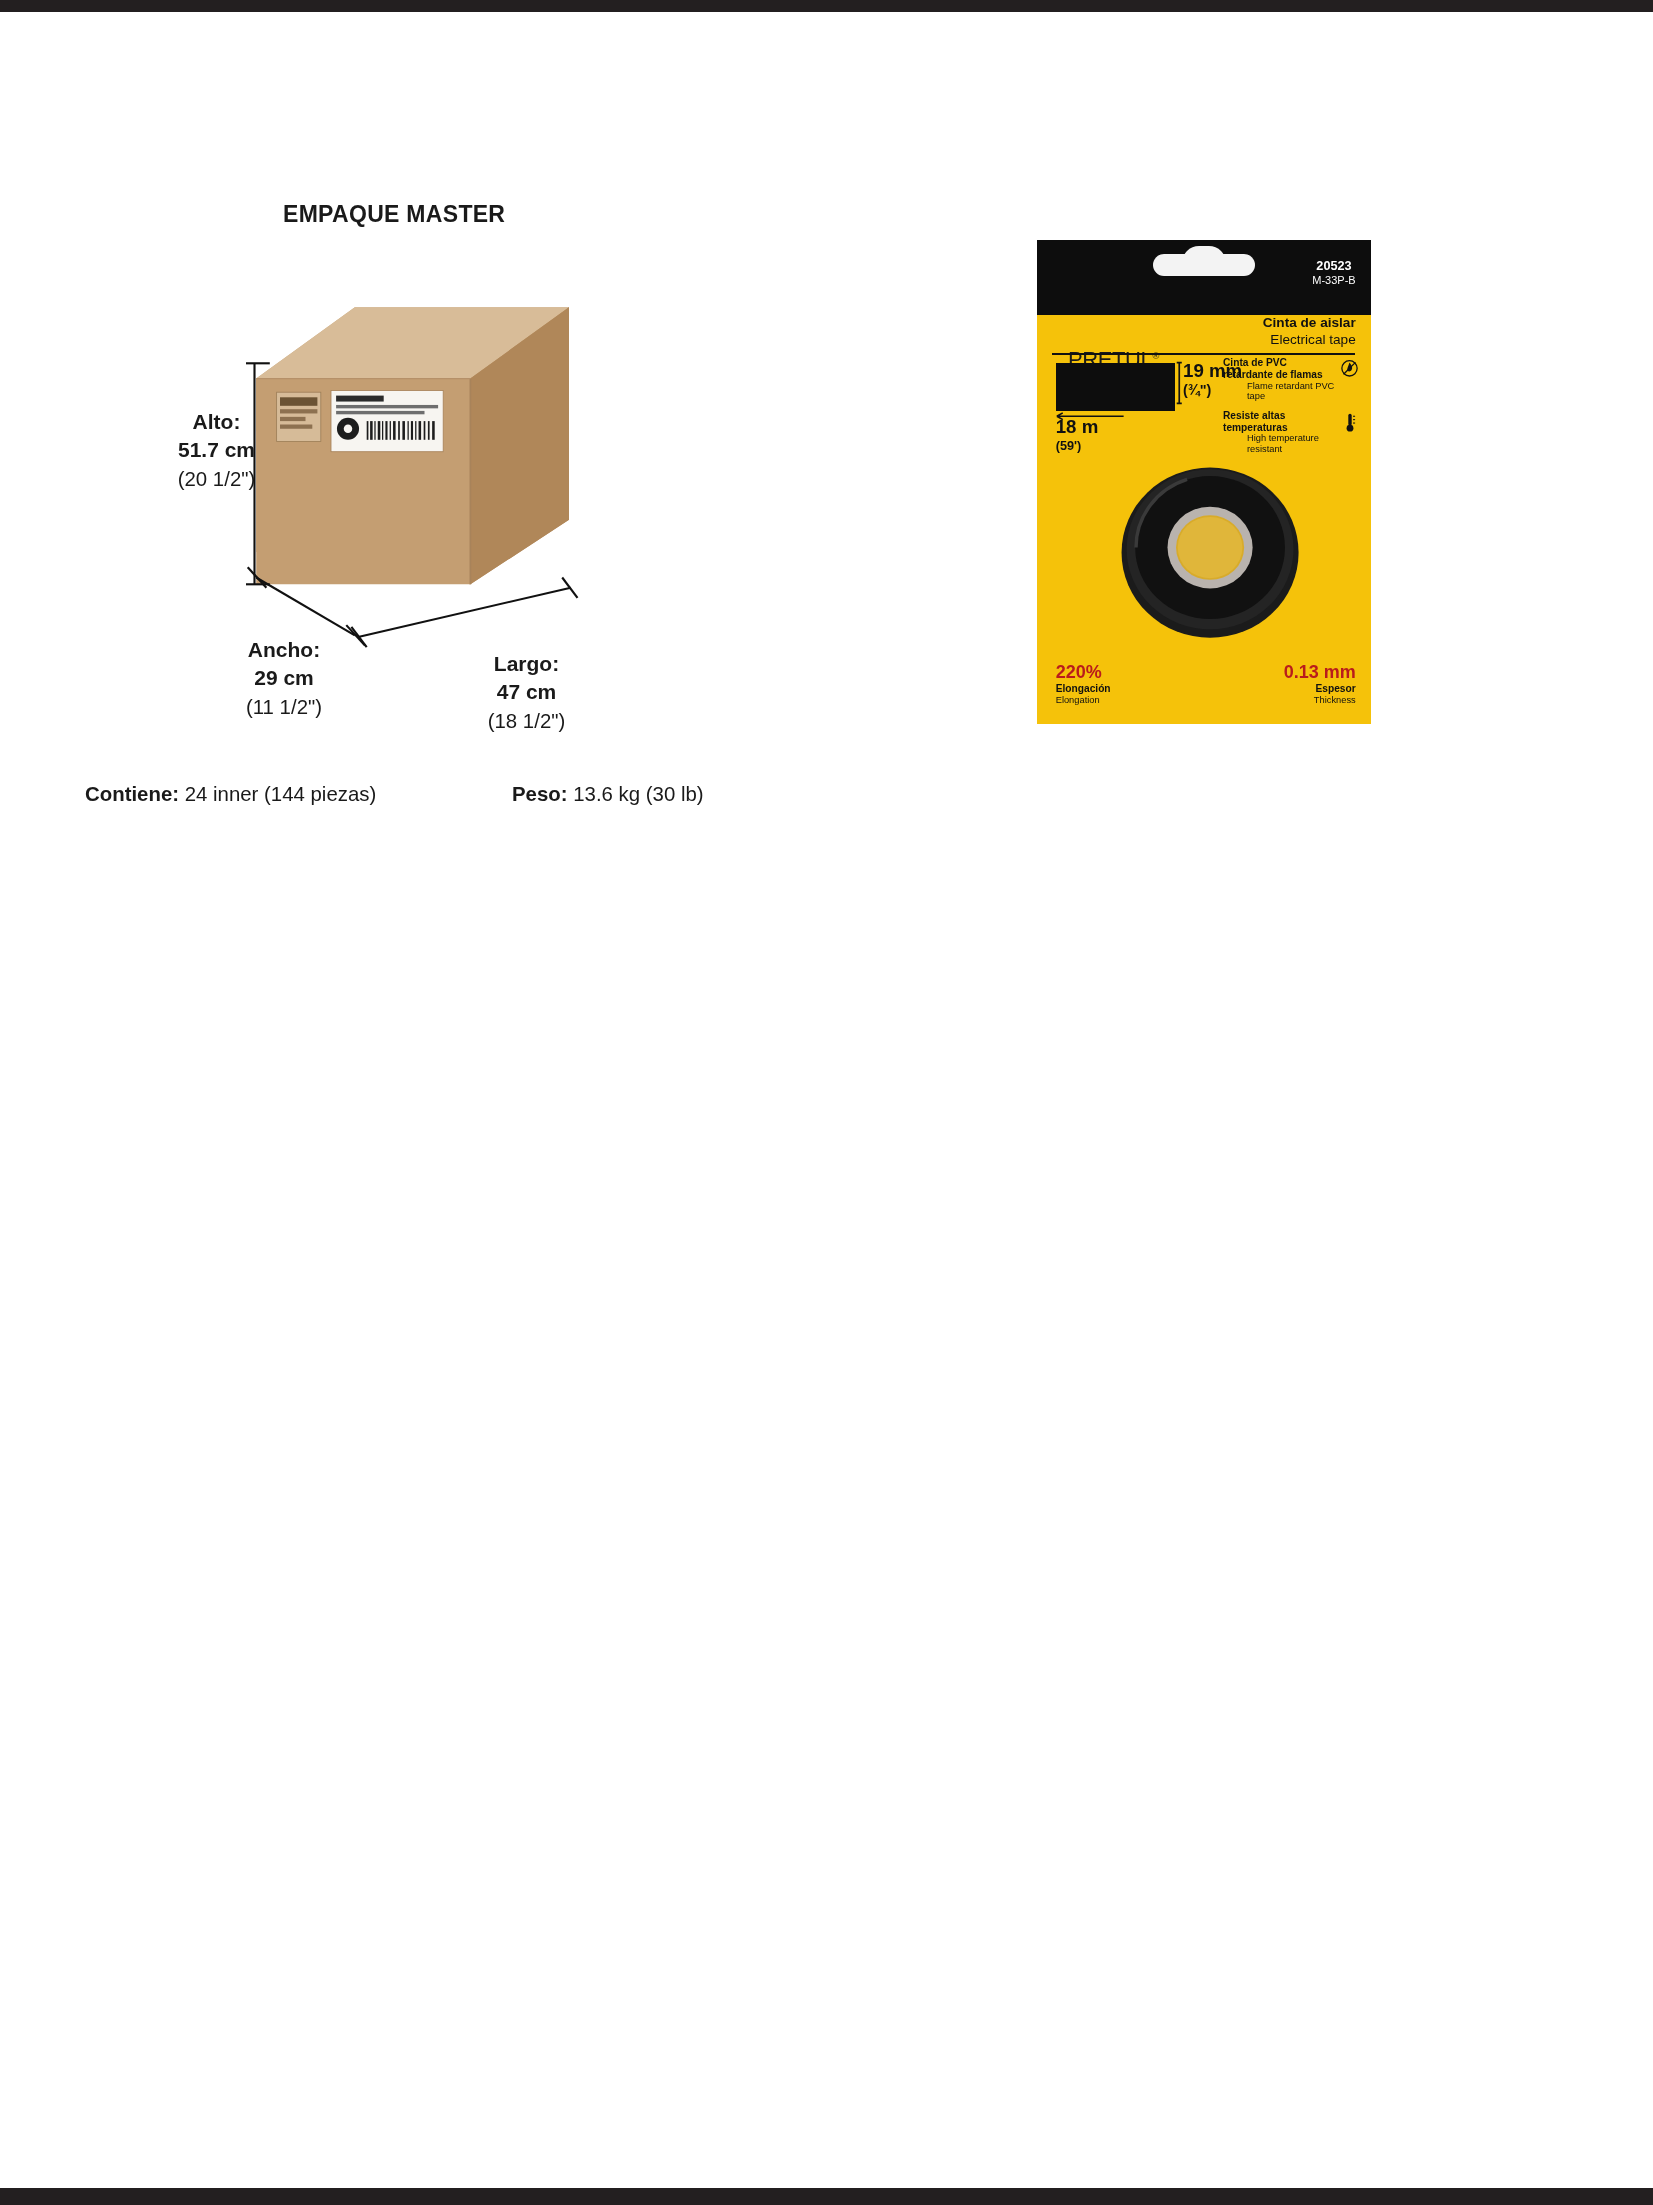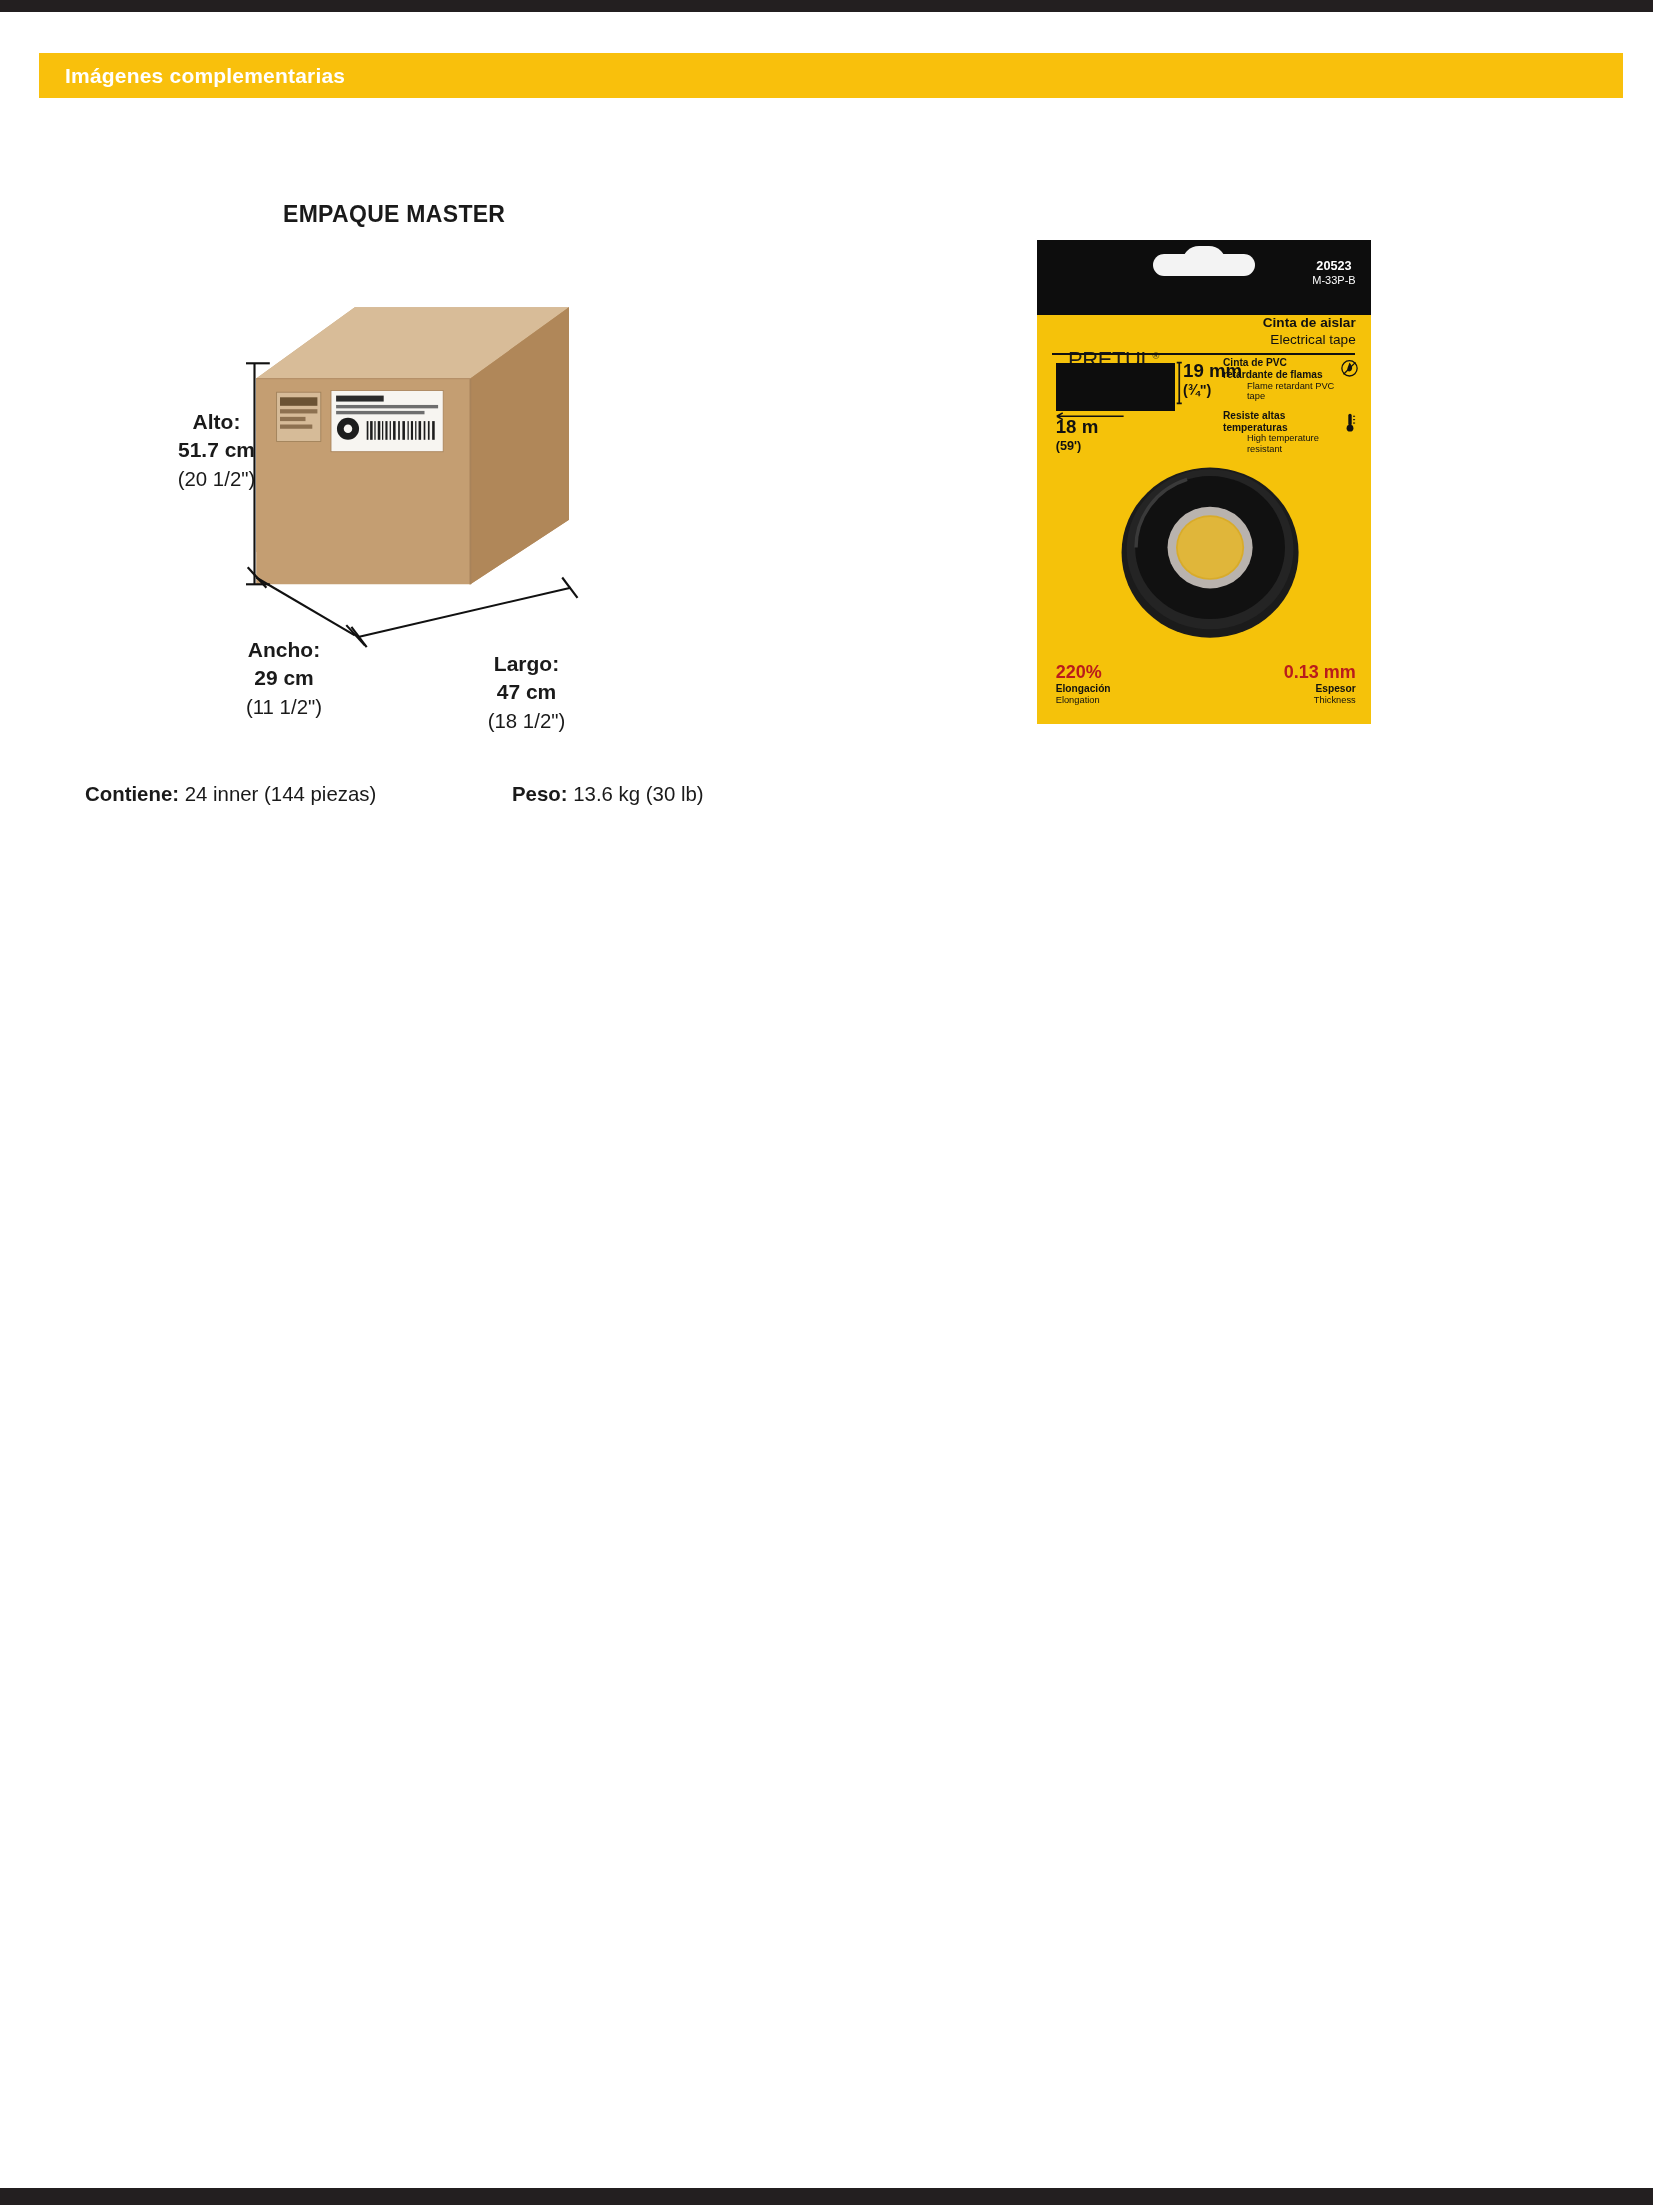--- a/index.html
+++ b/index.html
@@ -256,23 +256,20 @@
   .bspec-l2 { font-size: 9.3px; font-weight: normal; color: #111; display: block; }
 </style>
 </head>
 <body>
 
 <div class="page">
 
   <div class="bar-top"></div>
   <div class="bar-bottom"></div>
 
-  <div class="header-band">
-    <span class="header-title">Imágenes complementarias</span>
-  </div>
 
   <div class="section-heading">EMPAQUE MASTER</div>
 
   <div class="carton-wrap">
     <svg class="box-svg" width="459" height="357" viewBox="0 0 540 420" xmlns="http://www.w3.org/2000/svg">
 
       <polygon points="12,96 128,12 380,12 380,76 268,158 12,158" fill="#cbab83"></polygon>
       <polygon points="12,96 128,12 380,12 264,96" fill="#d8bc98"></polygon>
 
       <polygon points="12,96 264,96 264,338 12,300" fill="#c09a6d"></polygon>

